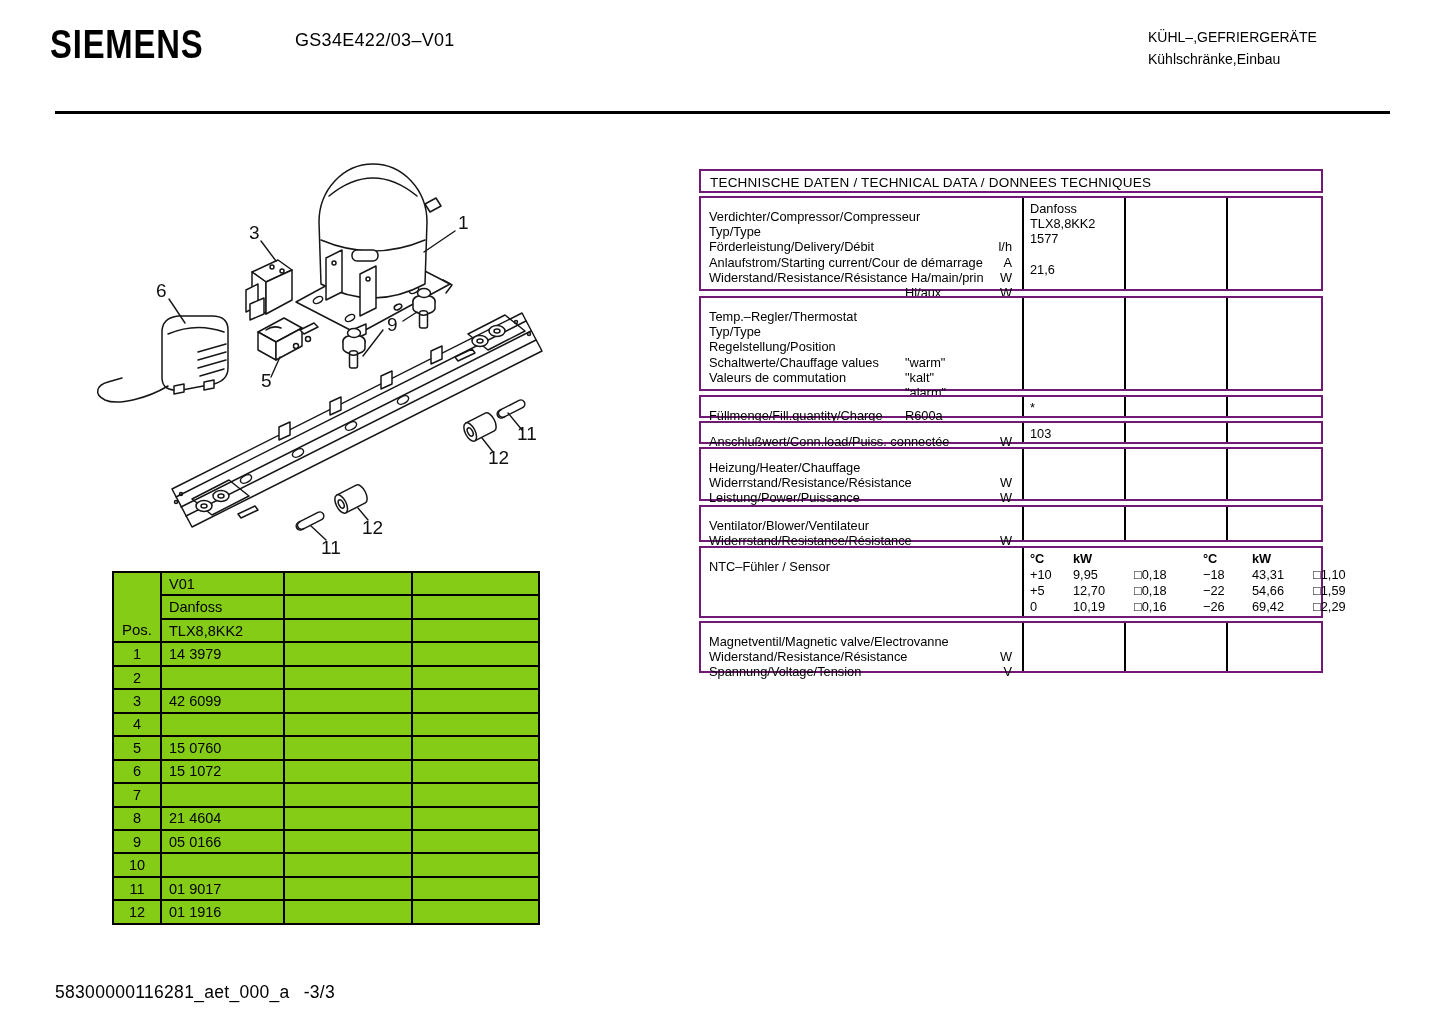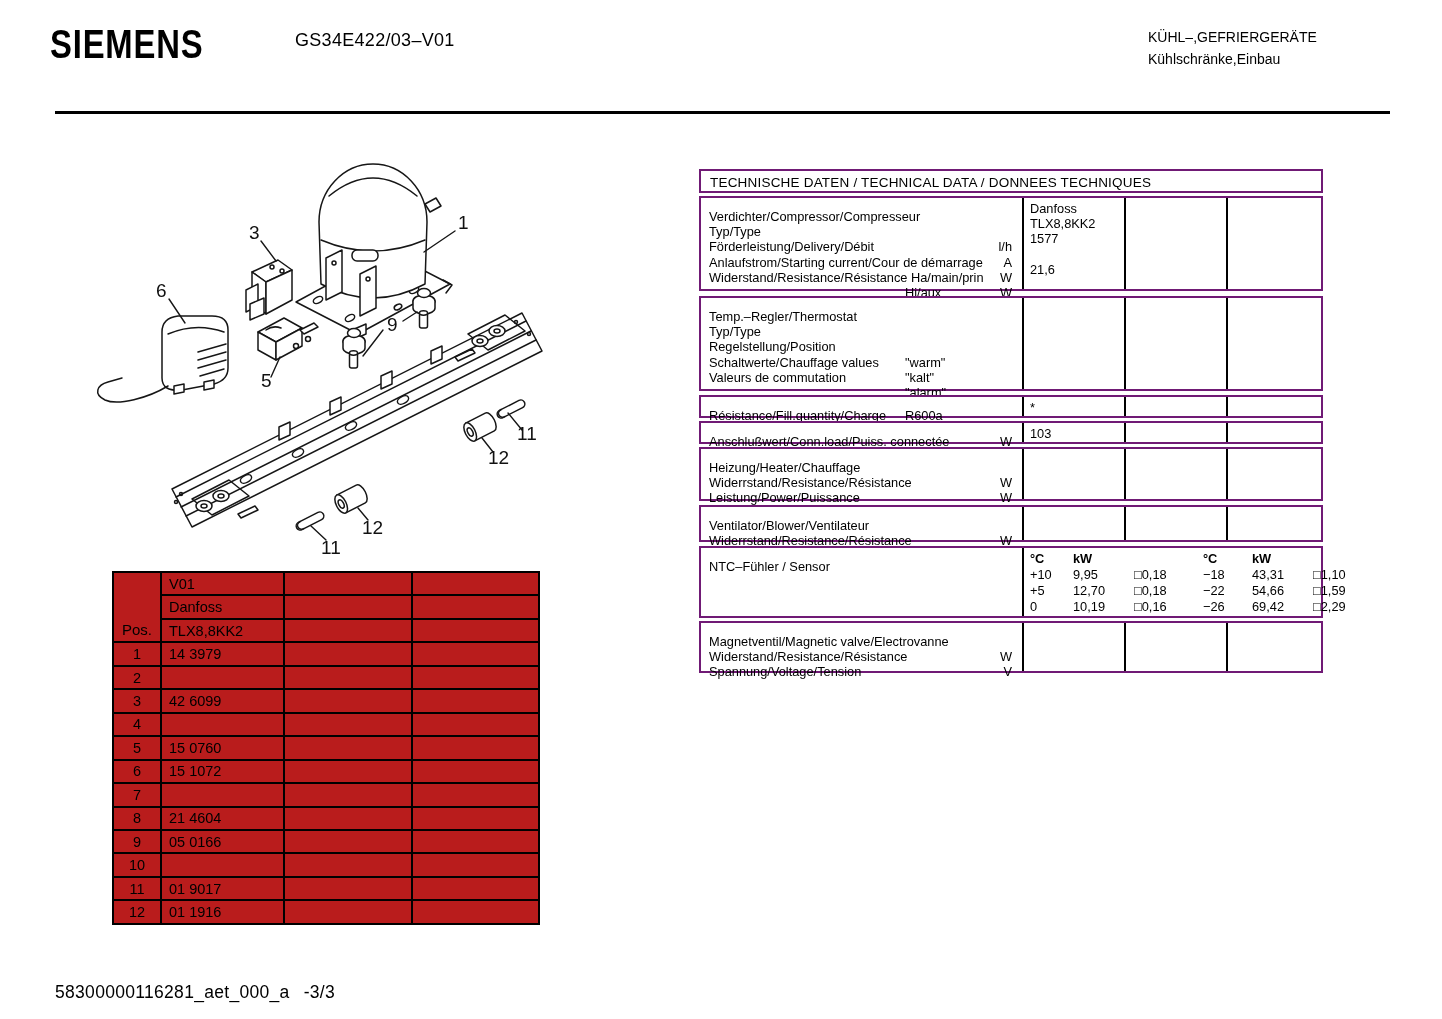--- a/index.html
+++ b/index.html
@@ -20,21 +20,21 @@
   
   .diagram{position:absolute;left:55px;top:150px;width:545px;height:435px;}
   .diagram svg{position:absolute;left:0;top:0;}
   .dlabel{position:absolute;font-size:19px;color:#111;}
 
   
   .parts{position:absolute;left:112px;top:571px;width:428px;height:354px;
          border:2px solid #000;background:#000;display:grid;box-sizing:border-box;
          grid-template-columns:46px 121px 126px 1fr;grid-template-rows:repeat(15,21.46px);
          gap:2px;font-size:14.5px;}
-  .pc{background:#b91c1c;display:flex;align-items:center;overflow:hidden;}
+  .pc{background:#84cc16;display:flex;align-items:center;overflow:hidden;}
   .pc.ctr{justify-content:center;}
   .pc.code{padding-left:7px;}
   .pos-hdr{grid-row:1/span 3;grid-column:1;align-items:flex-end;justify-content:center;
            padding-bottom:3px;font-size:15px;}
 
   
   .tblock{position:absolute;left:699px;width:624px;border:2px solid #701a75;
           box-sizing:border-box;background:#fff;font-size:12.8px;}
   .vd{position:absolute;top:0;bottom:0;width:2px;background:#000;}
   .ttitle{font-size:13.5px;padding:4px 0 0 9px;letter-spacing:.2px;}
@@ -298,21 +298,21 @@
           <span class="tm">"alarm"</span>
         </div>
     </div>
   </div>
 
   <div class="tblock" style="top:395px;height:23px">
     <div class="vd" style="left:321px"></div>
       <div class="vd" style="left:423px"></div>
       <div class="vd" style="left:525px"></div>
     <div class="lbl">
-      <div class="trow"><span>Résistance/Fill.quantity/Charge</span><span class="tm">R600a</span></div>
+      <div class="trow"><span>Füllmenge/Fill.quantity/Charge</span><span class="tm">R600a</span></div>
     </div>
     <div class="val1">
       <div class="vrow">*</div>
     </div>
   </div>
 
   <div class="tblock" style="top:421px;height:23px">
     <div class="vd" style="left:321px"></div>
       <div class="vd" style="left:423px"></div>
       <div class="vd" style="left:525px"></div>

